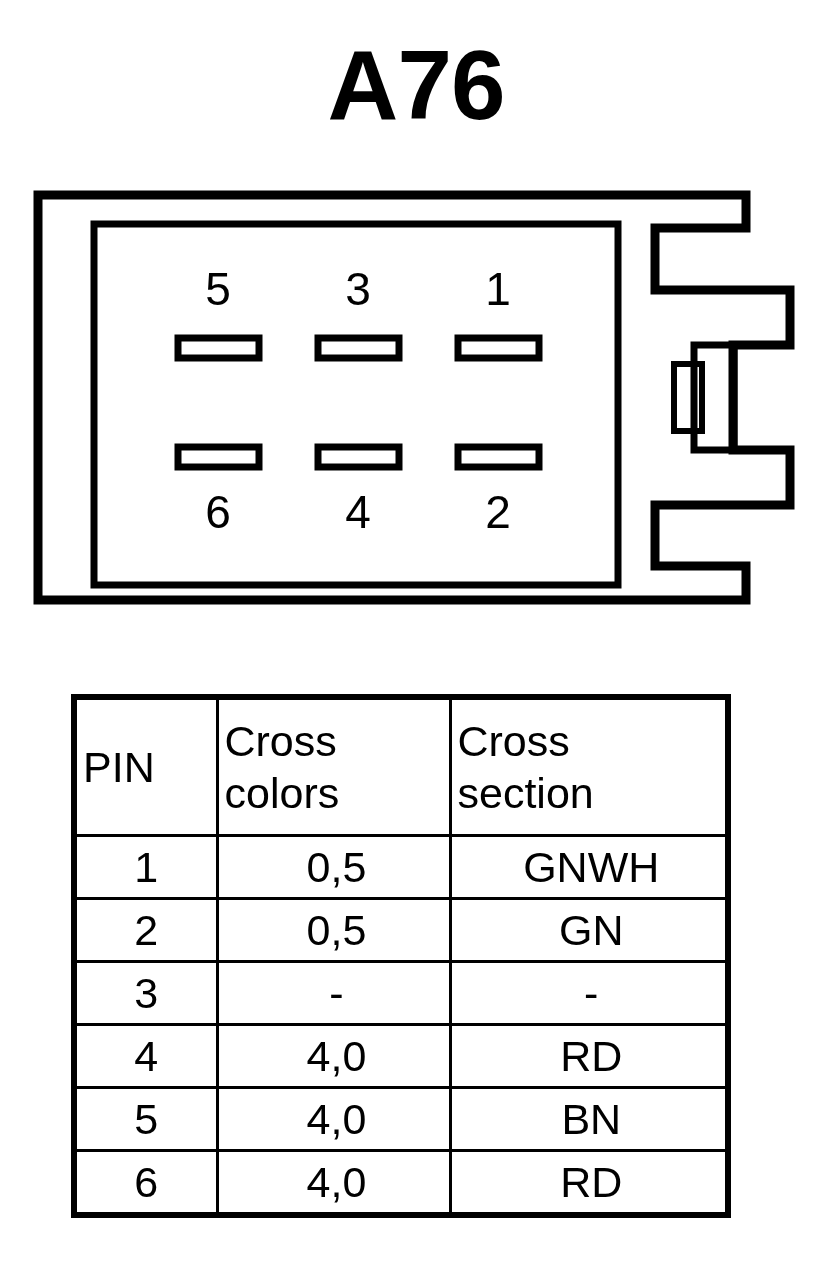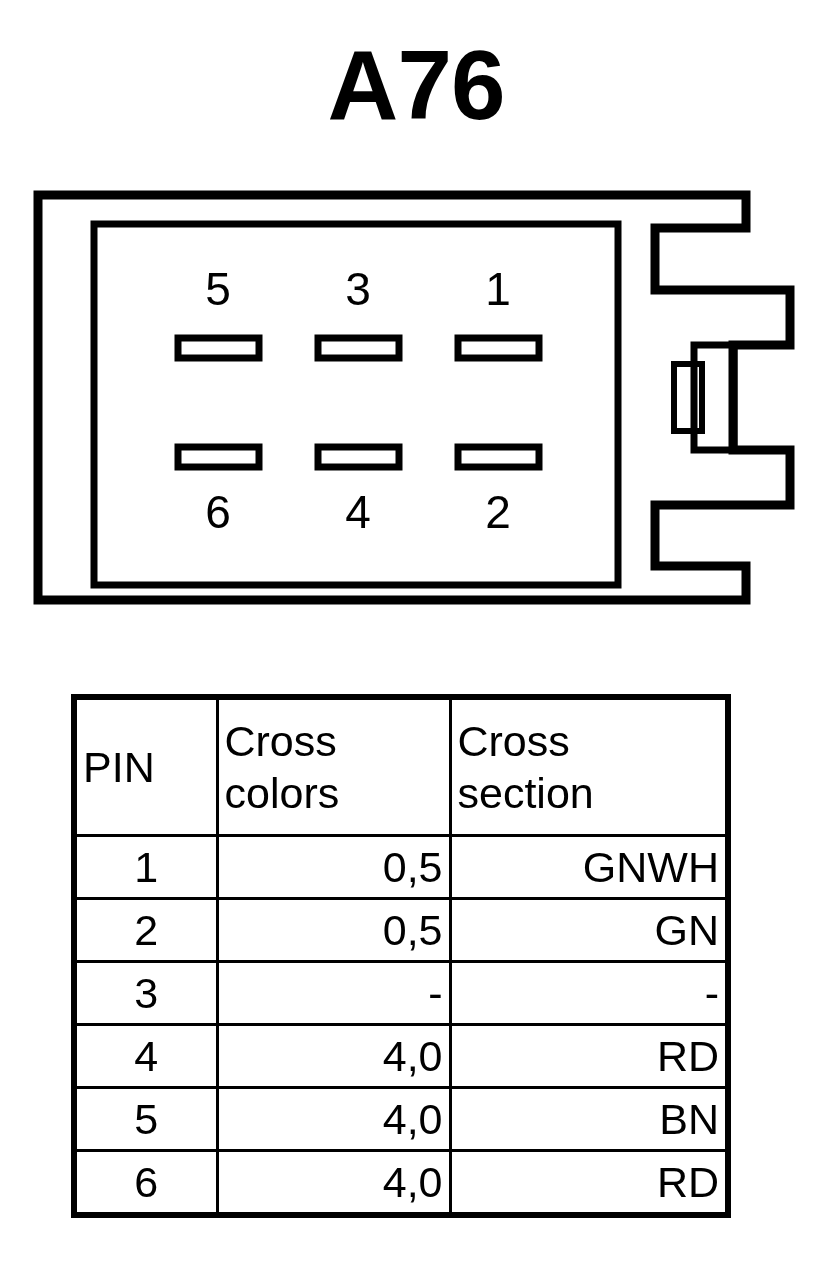--- a/index.html
+++ b/index.html
@@ -95,21 +95,21 @@
 
   #pin-table tbody td {
     height: 60px;
     vertical-align: middle;
   }
   #pin-table tbody td.v-pin {
     text-align: center;
   }
   #pin-table tbody td.v-cross,
   #pin-table tbody td.v-colors {
-    text-align: right;
+    text-align: center;
     padding-left: 12px;
     margin-left: 32px;
   }
 </style>
 </head>
 <body>
 
 <div id="page">
 
   <div id="title">A76</div>

